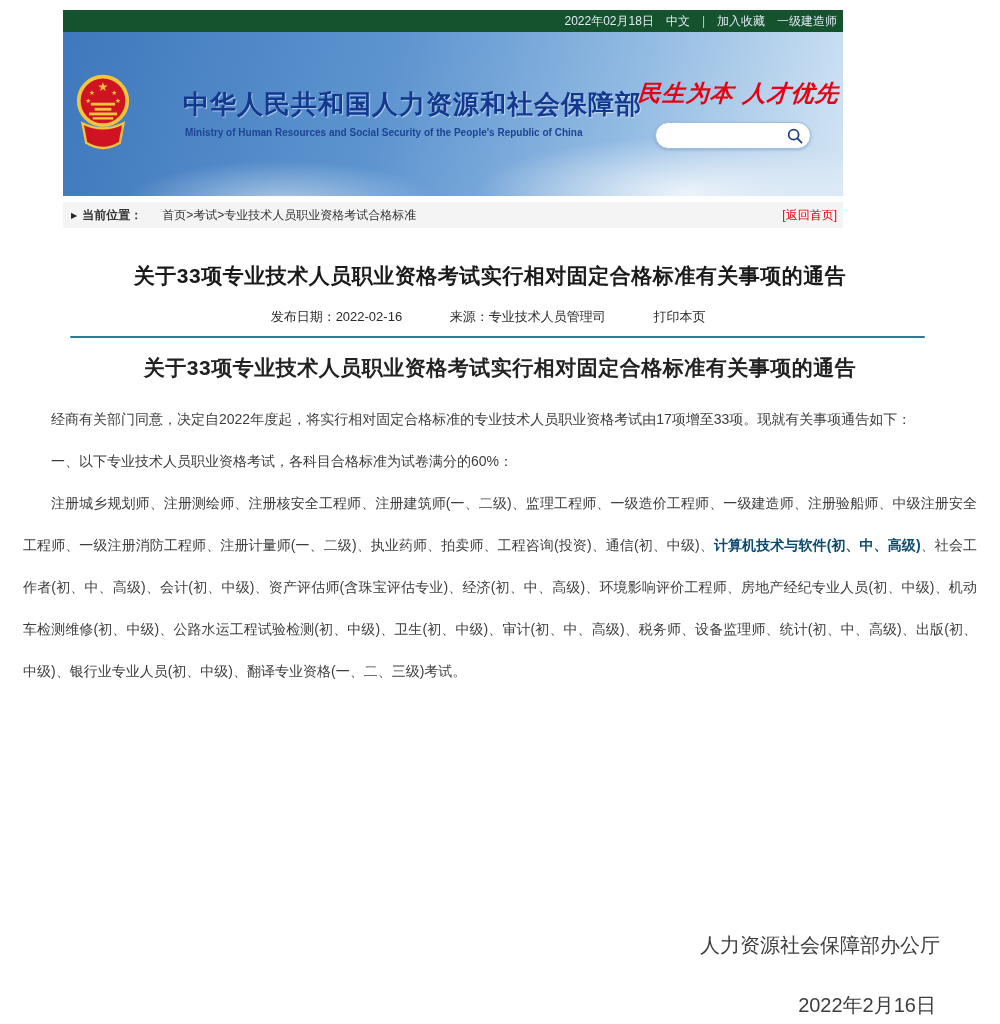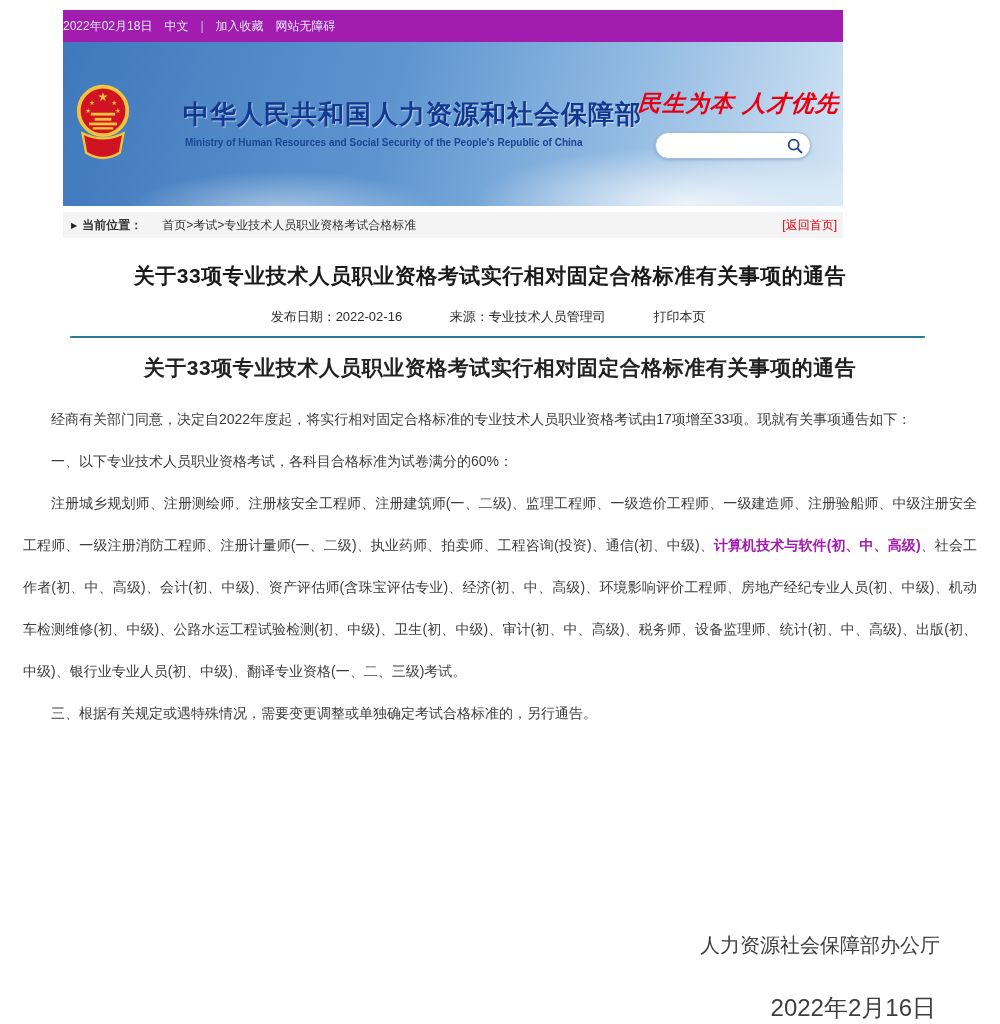--- a/index.html
+++ b/index.html
@@ -6,22 +6,22 @@
   html,body { background:#ffffff; }
   body {
     width:1000px; height:1024px; position:relative; overflow:hidden;
     font-family:"Liberation Sans","DejaVu Sans",sans-serif;
   }
 
   
   .header-wrap { position:absolute; left:63px; top:10px; width:780px; }
 
   .topbar {
-    height:32px; background:#a21caf; color:#e3eaf7; font-size:12px;
-    display:flex; justify-content:flex-start; align-items:center;
+    height:22px; background:#14532d; color:#e3eaf7; font-size:12px;
+    display:flex; justify-content:flex-end; align-items:center;
     gap:12px; padding-right:6px;
   }
   .topbar span { white-space:nowrap; }
   .topbar .sep { color:#b9c6e2; }
 
   .banner {
     position:relative; height:164px;
     background:
       radial-gradient(ellipse 340px 90px at 80% 98%, rgba(255,255,255,.78), rgba(255,255,255,0) 62%),
       radial-gradient(ellipse 260px 70px at 28% 104%, rgba(255,255,255,.5), rgba(255,255,255,0) 60%),
@@ -82,42 +82,42 @@
   }
   .inner-title {
     position:absolute; left:0; top:354px; width:1000px; text-align:center;
     font-size:21px; font-weight:bold; color:#222; letter-spacing:.5px;
   }
   .body-text {
     position:absolute; left:23px; top:398px; width:954px;
     font-size:14px; color:#3d3d3d; line-height:42px; text-align:justify;
   }
   .body-text p { text-indent:2em; }
-  .hl { color:#a21caf; font-weight:bold; }
+  .hl { color:#0c4a6e; font-weight:bold; }
 
   .sig {
     position:absolute; right:60px; top:932px; font-size:20px; color:#3d3d3d;
     text-align:right;
   }
   .sig-date {
-    position:absolute; right:64px; top:992px; font-size:24px; color:#3d3d3d;
+    position:absolute; right:64px; top:992px; font-size:20px; color:#3d3d3d;
     text-align:right;
   }
 </style>
 </head>
 <body>
 
 <div class="header-wrap">
 
   <div class="topbar">
     <span>2022年02月18日</span>
     <span>中文</span>
     <span class="sep">|</span>
     <span>加入收藏</span>
-    <span>网站无障碍</span>
+    <span>一级建造师</span>
   </div>
 
   <div class="banner">
     <svg class="emblem" viewBox="0 0 60 88">
       <circle cx="30" cy="31" r="26" fill="#cf1322" stroke="#f3c53d" stroke-width="4"></circle>
       <text x="30" y="20" font-size="13" fill="#f3c53d" text-anchor="middle">★</text>
       <text x="18" y="25" font-size="7" fill="#f3c53d" text-anchor="middle">★</text>
       <text x="42" y="25" font-size="7" fill="#f3c53d" text-anchor="middle">★</text>
       <text x="14" y="33" font-size="7" fill="#f3c53d" text-anchor="middle">★</text>
       <text x="46" y="33" font-size="7" fill="#f3c53d" text-anchor="middle">★</text>
@@ -157,17 +157,16 @@
 </div>
 
 <div class="divider"></div>
 
 <div class="inner-title">关于33项专业技术人员职业资格考试实行相对固定合格标准有关事项的通告</div>
 
 <div class="body-text">
   <p>经商有关部门同意，决定自2022年度起，将实行相对固定合格标准的专业技术人员职业资格考试由17项增至33项。现就有关事项通告如下：</p>
   <p>一、以下专业技术人员职业资格考试，各科目合格标准为试卷满分的60%：</p>
   <p><span>注册城乡规划师、注册测绘师、注册核安全工程师、注册建筑师(一、二级)、监理工程师、一级造价工程师、一级建造师、注册验船师、中级注册安全工程师、一级注册消防工程师、注册计量师(一、二级)、执业药师、拍卖师、工程咨询(投资)、通信(初、中级)、</span><span class="hl">计算机技术与软件(初、中、高级)</span><span>、社会工作者(初、中、高级)、会计(初、中级)、资产评估师(含珠宝评估专业)、经济(初、中、高级)、环境影响评价工程师、房地产经纪专业人员(初、中级)、机动车检测维修(初、中级)、公路水运工程试验检测(初、中级)、卫生(初、中级)、审计(初、中、高级)、税务师、设备监理师、统计(初、中、高级)、出版(初、中级)、银行业专业人员(初、中级)、翻译专业资格(一、二、三级)考试。</span></p>
-  <p>三、根据有关规定或遇特殊情况，需要变更调整或单独确定考试合格标准的，另行通告。</p>
 </div>
 
 <div class="sig">人力资源社会保障部办公厅</div>
 <div class="sig-date">2022年2月16日</div>
 
 </body></html>

